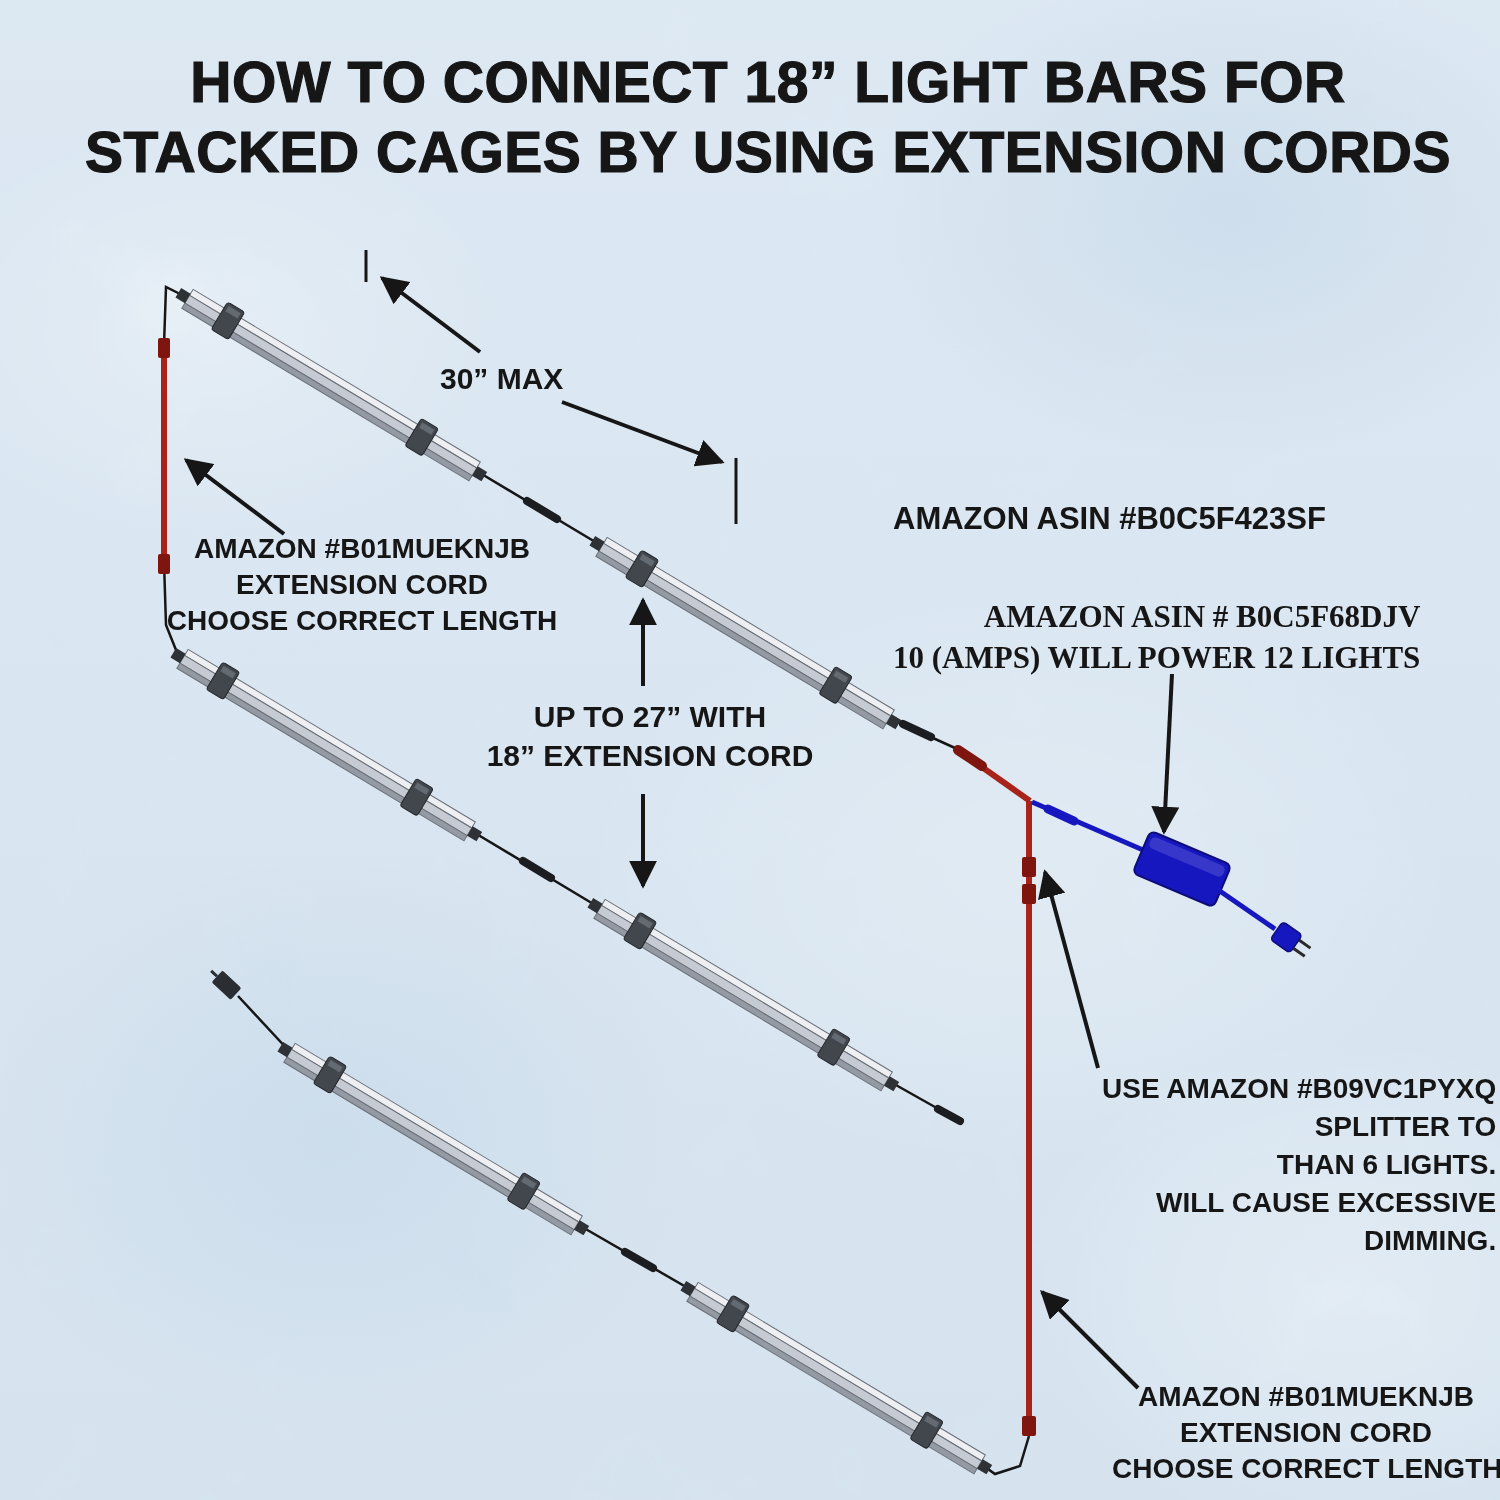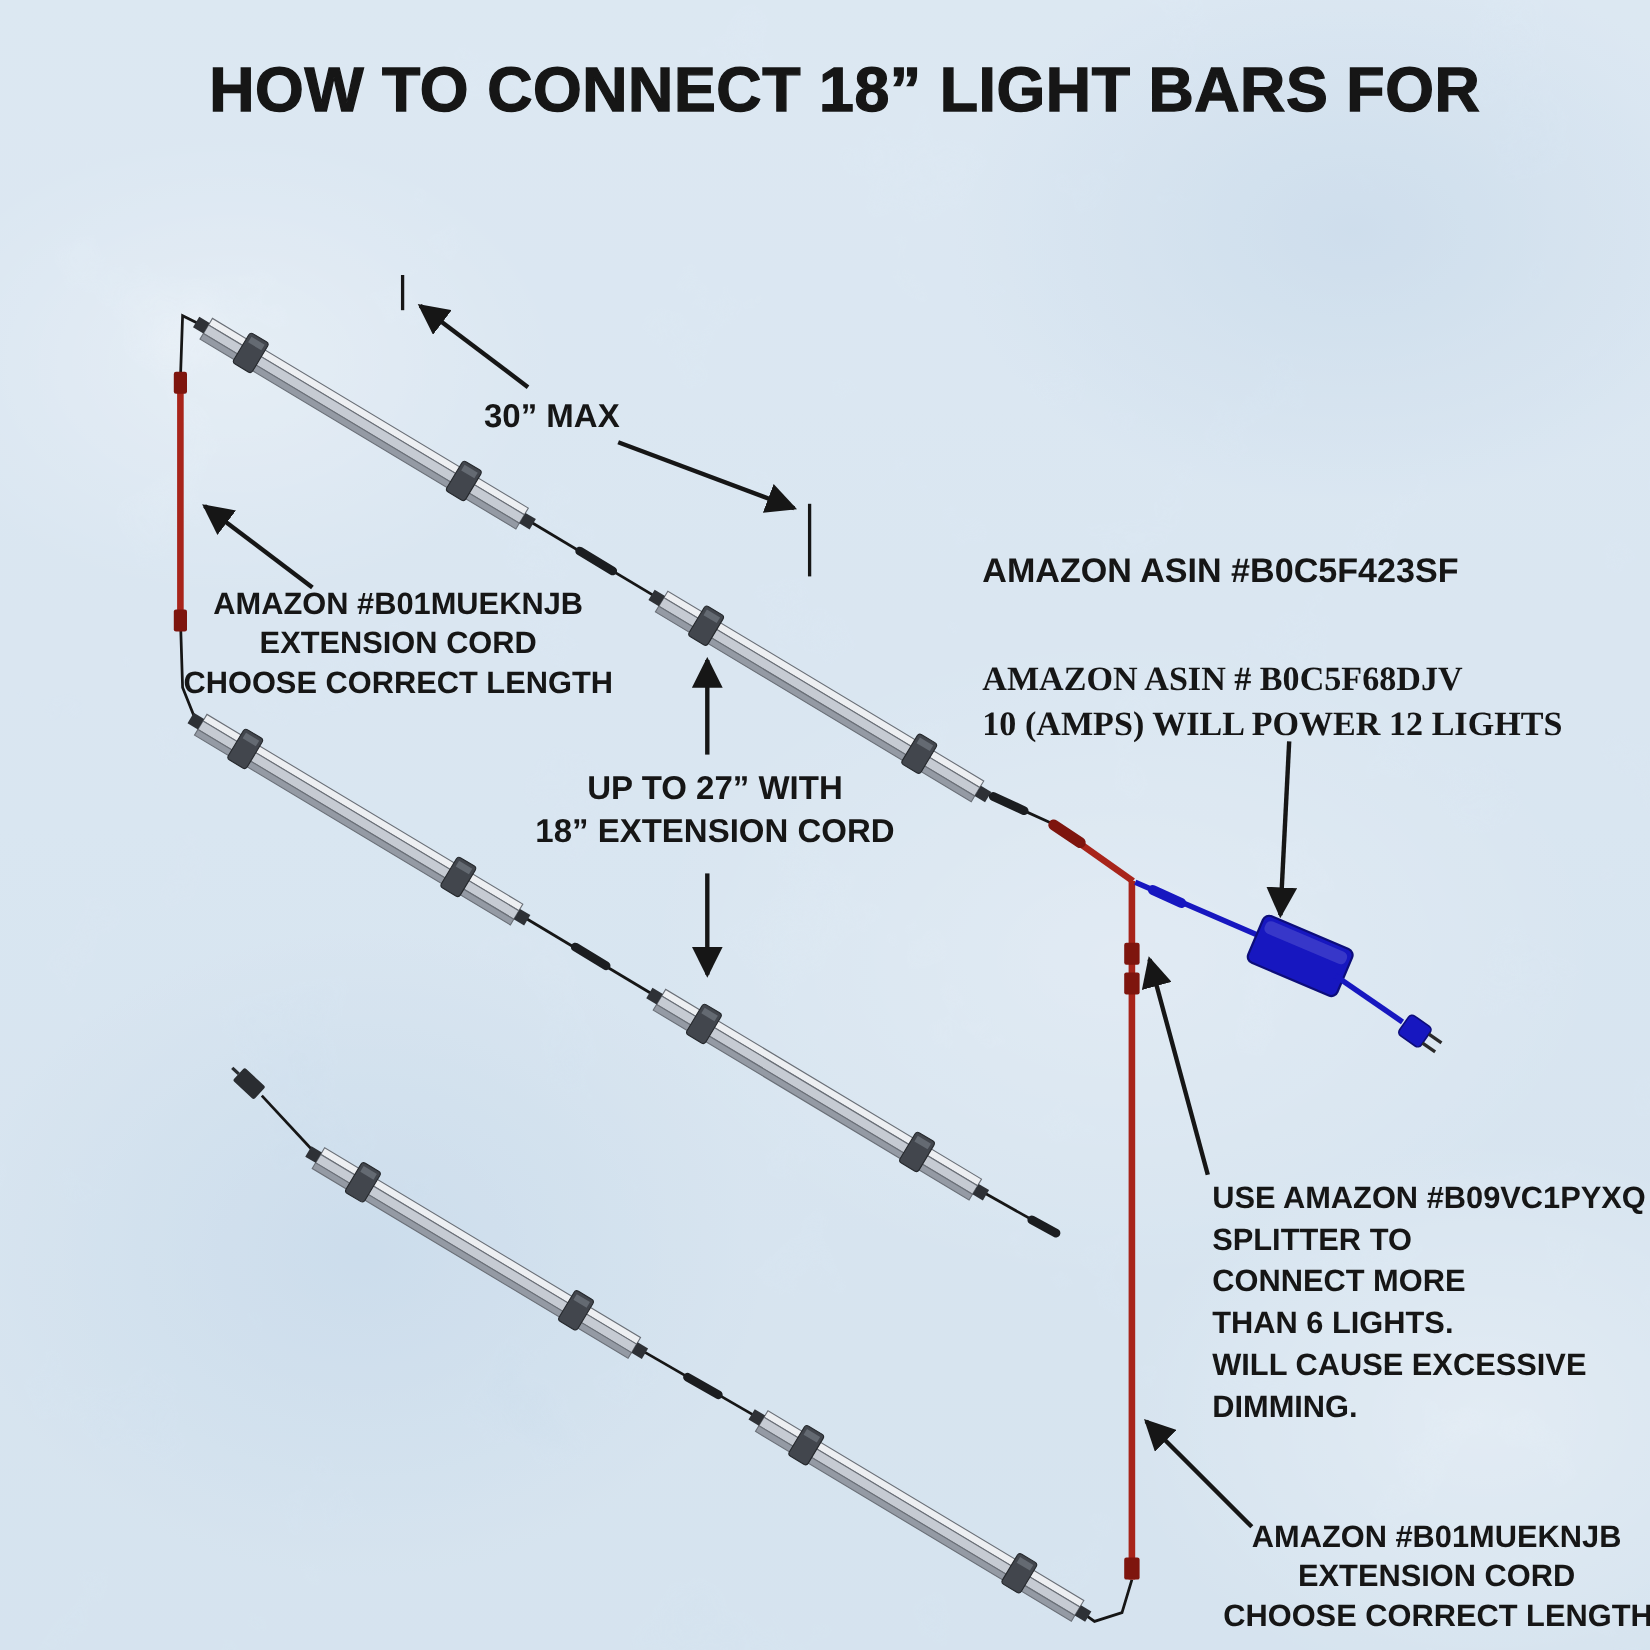--- a/index.html
+++ b/index.html
@@ -13,21 +13,21 @@
       radial-gradient(ellipse 520px 420px at 22% 76%, rgba(165,195,222,0.42), transparent 70%),
       radial-gradient(ellipse 470px 360px at 90% 86%, rgba(255,255,255,0.5), transparent 70%),
       linear-gradient(var(--background,#dfeaf4), #d3e2ee);
   }
   svg.diagram { position:absolute; left:0; top:0; width:1500px; height:1500px; }
   .title {
     position:absolute; top:48px; left:0; right:0; text-align:center;
     font-size:57px; font-weight:700; color:var(--ink,#161616); line-height:1.22;
     -webkit-text-stroke:1.2px var(--ink,#161616); letter-spacing:0.5px;padding-left:36px;
   }
-  .lbl { position:absolute; font-weight:700; color:var(--ink,#161616); white-space:nowrap; }
+  .lbl { position:absolute; font-weight:700; color:var(--ink,#161616); white-space:nowrap;text-align:right; }
   .lbl div { white-space:nowrap; }
   #lbl-30max     { left:440px; top:362px; font-size:30px; }
   #lbl-ext-left  { left:162px; top:531px; width:400px; text-align:center; font-size:28px; line-height:1.28; }
   #lbl-upto24    { left:478px; top:697px; width:344px; text-align:center; font-size:30px; line-height:1.3; }
   #lbl-asin1     { left:893px; top:499px; font-size:31px; line-height:1.32; }
   #lbl-asin2     { left:893px; top:597px; font-size:31px; line-height:1.32;font-family:Liberation Serif, serif; }
   #lbl-splitter  { left:1102px; top:1070px; font-size:28px; line-height:1.36; }
   #lbl-ext-right { left:1112px; top:1379px; width:388px; text-align:center; font-size:28px; line-height:1.28; }
 </style>
 </head>
@@ -134,20 +134,21 @@
       <line x1="643" y1="686" x2="643" y2="600" marker-end="url(#arrow)"></line>
       <line x1="643" y1="794" x2="643" y2="886" marker-end="url(#arrow)"></line>
       <line x1="1172" y1="674" x2="1164" y2="832" marker-end="url(#arrow)"></line>
       <line x1="1098" y1="1068" x2="1045" y2="872" marker-end="url(#arrow)"></line>
       <line x1="1138" y1="1388" x2="1042" y2="1292" marker-end="url(#arrow)"></line>
     </g>
   </svg>
 
   <div class="title">
     <div>HOW TO CONNECT 18” LIGHT BARS FOR</div>
+    <div>STACKED CAGES BY USING EXTENSION CORDS</div>
   </div>
 
   <div class="lbl" id="lbl-30max">30” MAX</div>
 
   <div class="lbl" id="lbl-ext-left">
     <div>AMAZON #B01MUEKNJB</div>
     <div>EXTENSION CORD</div>
     <div>CHOOSE CORRECT LENGTH</div>
   </div>
 
@@ -161,21 +162,20 @@
   </div>
 
   <div class="lbl" id="lbl-asin2">
     <div>AMAZON ASIN # B0C5F68DJV</div>
     <div>10 (AMPS) WILL POWER 12 LIGHTS</div>
   </div>
 
   <div class="lbl" id="lbl-splitter">
     <div>USE AMAZON #B09VC1PYXQ</div>
     <div> SPLITTER TO</div>
-    <div>CONNECT MORE</div>
     <div>THAN 6 LIGHTS.</div>
     <div>WILL CAUSE EXCESSIVE</div>
     <div>DIMMING.</div>
   </div>
 
   <div class="lbl" id="lbl-ext-right">
     <div>AMAZON #B01MUEKNJB</div>
     <div>EXTENSION CORD</div>
     <div>CHOOSE CORRECT LENGTH</div>
   </div>

